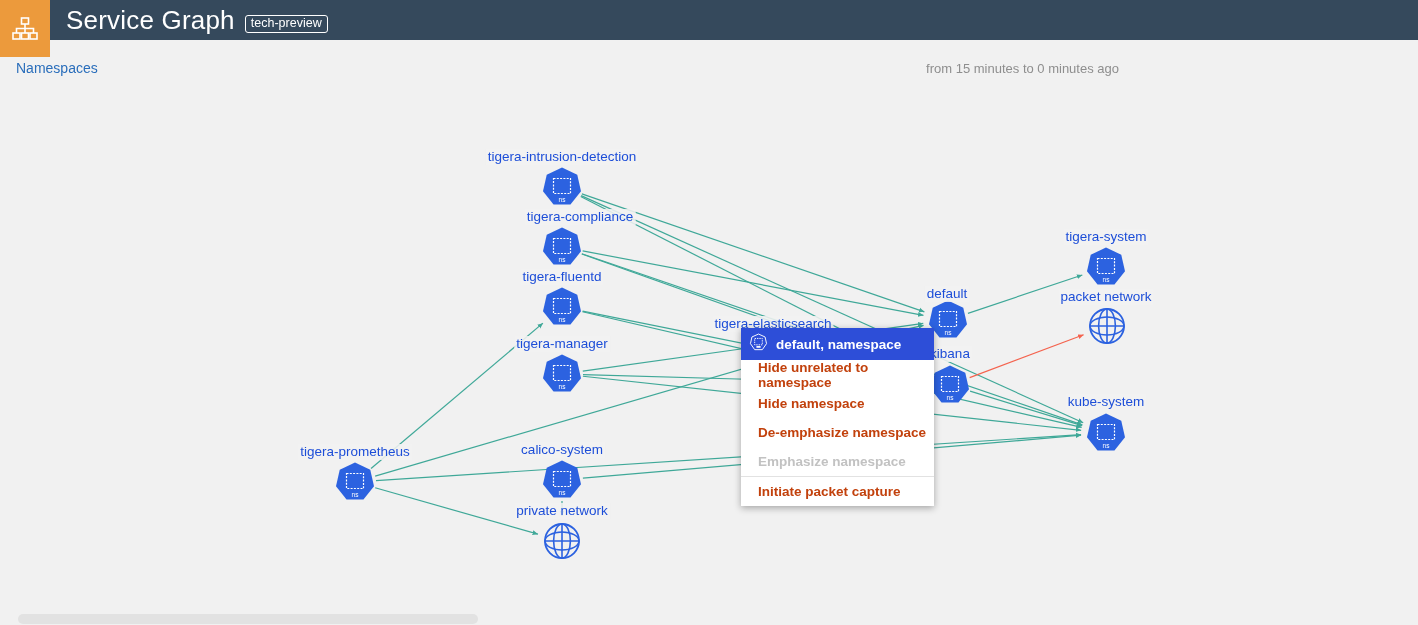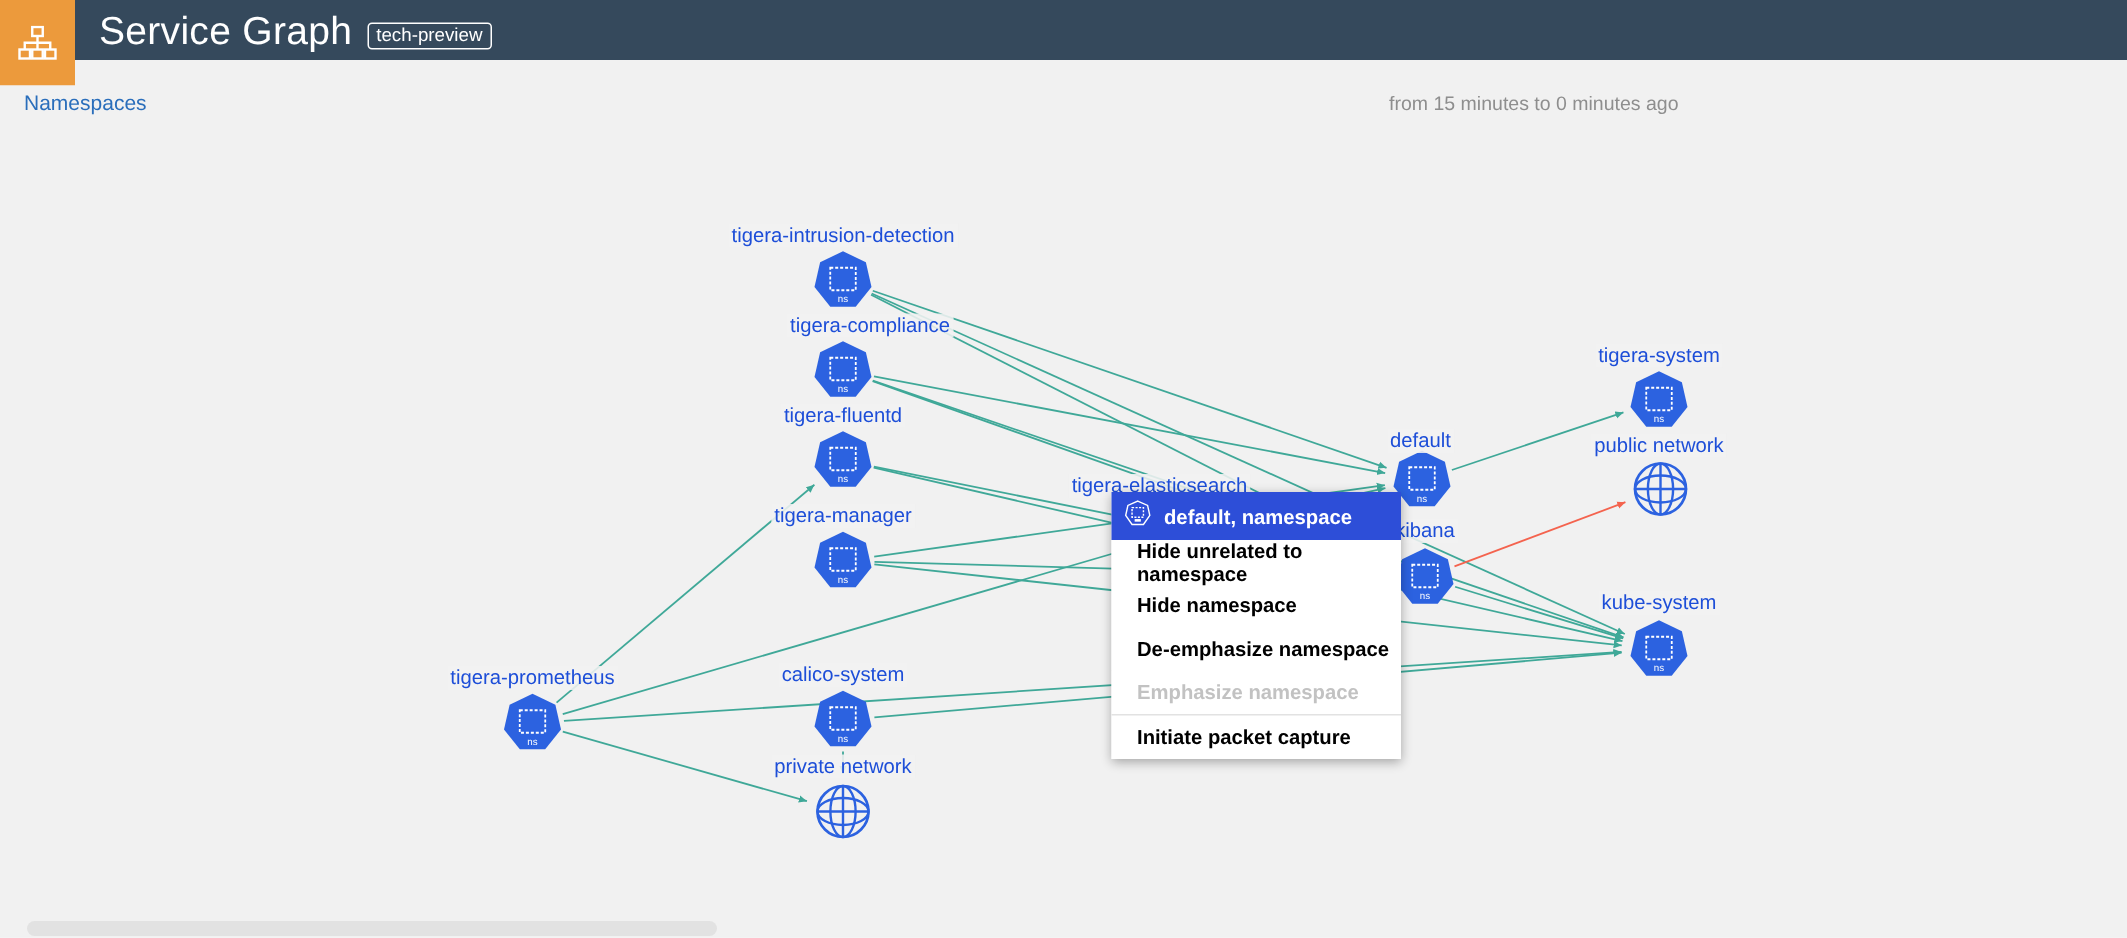--- a/index.html
+++ b/index.html
@@ -146,21 +146,21 @@
     gap: 8px;
     padding: 0 8px;
     font-weight: bold;
     font-size: 13.5px;
   }
   .ctx-item {
     height: 29px;
     display: flex;
     align-items: center;
     padding: 0 0 0 17px;
-    color: #000000;
+    color: #c2410c;
     font-weight: bold;
     cursor: pointer;
     background: #fff;
   }
   .ctx-item.disabled {
     color: #c2c2c2;
     cursor: default;
   }
   .ctx-item.sep-top {
     border-top: 1px solid #e2e2e2;
@@ -320,21 +320,21 @@
         <div class="node-label" style="left: 562px; top: 134px; margin-left: 18px;">tigera-compliance</div>
         <div class="node-label" style="left: 562px; top: 194px;">tigera-fluentd</div>
         <div class="node-label" style="left: 562px; top: 261px;">tigera-manager</div>
         <div class="node-label" style="left: 355px; top: 369px;">tigera-prometheus</div>
         <div class="node-label" style="left: 562px; top: 367px;">calico-system</div>
         <div class="node-label" style="left: 562px; top: 428px;">private network</div>
         <div class="node-label" style="left: 773px; top: 241px;">tigera-elasticsearch</div>
         <div class="node-label" style="left: 947px; top: 211px;">default</div>
         <div class="node-label" style="left: 950px; top: 271px;">kibana</div>
         <div class="node-label" style="left: 1106px; top: 154px;">tigera-system</div>
-        <div class="node-label" style="left: 1106px; top: 214px;">public network</div>
+        <div class="node-label" style="left: 1106px; top: 214px;">packet network</div>
         <div class="node-label" style="left: 1106px; top: 319px;">kube-system</div>
       </div>
     <div id="hit-layer">
         <div class="node-hit" style="left: 562px; top: 104px;"></div>
         <div class="node-hit" style="left: 562px; top: 164px;"></div>
         <div class="node-hit" style="left: 562px; top: 224px;"></div>
         <div class="node-hit" style="left: 562px; top: 291px;"></div>
         <div class="node-hit" style="left: 355px; top: 399px;"></div>
         <div class="node-hit" style="left: 562px; top: 397px;"></div>
         <div class="node-hit" style="left: 562px; top: 458px;"></div>

